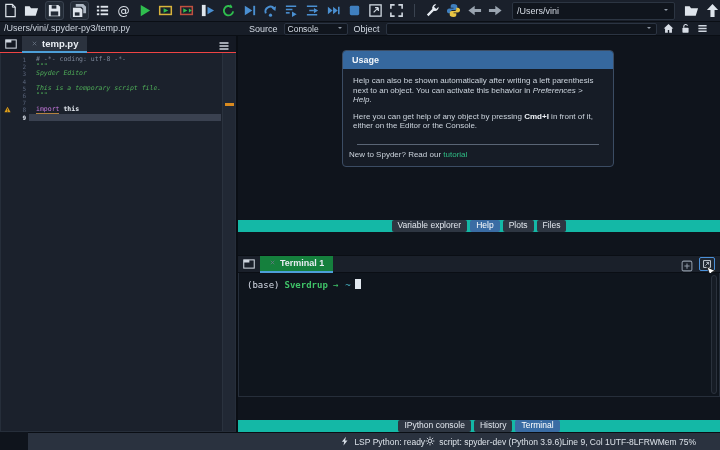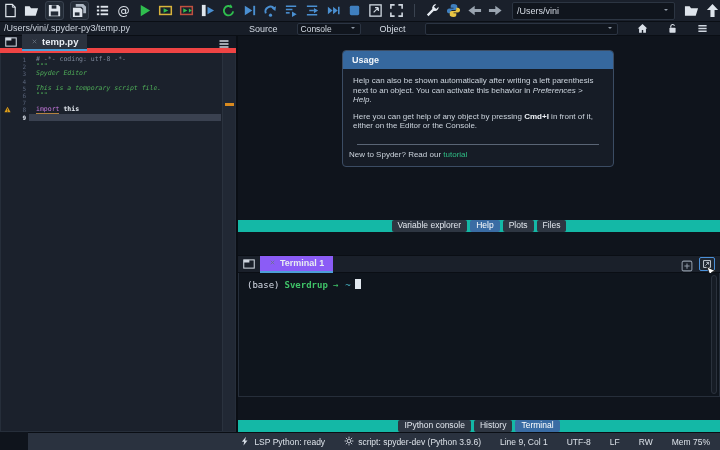--- a/index.html
+++ b/index.html
@@ -15,34 +15,34 @@
   .tbicon.boxed { border:1px solid #39424f; background:#232b36; border-radius:3px; width:19px; height:19px; }
   .tb-sep { width:1px; height:13px; background:#3a4350; margin:0 4px; flex:0 0 auto; }
   .path-combo { width:180px; height:15px; background:#10151d; border:1px solid #2c3542; border-radius:2px;
                 display:flex; align-items:center; padding:8px 4px; color:#d5dbe4; font-size:9px; margin:0 3px; }
   .path-combo .caret { margin-left:auto; }
   .caret svg { width:8px; height:8px; }
 
   
   .row2 { height:14px; display:flex; background:#171d27; border-bottom:1px solid #0a0e14; }
   .row2-left { width:239px; font-size:9px; color:#ccd3dd; padding:1px 0 0 4px; white-space:nowrap; overflow:hidden; }
-  .row2-right { flex:1; display:flex; align-items:center; gap:19px; padding:0 12px 0 10px; }
+  .row2-right { flex:1; display:flex; align-items:center; gap:6px; padding:0 12px 0 10px; }
   .hlabel { font-size:9px; color:#d5dce5; flex:0 0 auto; }
   .combo { height:12px; background:#10151d; border:1px solid #2b3442; border-radius:2px;
            display:flex; align-items:center; padding:0 3px; font-size:8.5px; color:#d5dce5; }
   .combo .caret { margin-left:auto; }
   .combo.small { width:64px; }
   .combo.obj { flex:1; }
   .hicon { width:11px; height:11px; display:inline-flex; }
   .hicon svg { width:11px; height:11px; }
 
   
   .main { flex:1; display:flex; min-height:0; }
   .editor-pane { width:238px; background:#141923; display:flex; flex-direction:column; border-right:2px solid #0a0e14; }
-  .tabbar { height:17px; background:#141923; display:flex; align-items:center; border-bottom:5px solid #ef4444; }
+  .tabbar { height:17px; background:#141923; display:flex; align-items:center; border-bottom:1px solid #ef4444; }
   .browse { width:12px; height:12px; margin:0 5px; display:inline-flex; }
   .browse svg { width:12px; height:12px; }
   .etab { height:17px; display:flex; align-items:center; gap:4px; padding:0 9px; background:#2b323e;
           border-bottom:2px solid #4d9fd8; color:#e8edf3; font-size:9.5px; font-weight:bold; }
   .etab .x svg, .ttab .x svg { width:7px; height:7px; }
   .burger { margin-left:auto; margin-right:6px; width:12px; height:12px; }
   .burger svg { width:12px; height:12px; }
 
   .editor { flex:1; position:relative; background:#1b212c; border:1px solid #262e3a; border-top:none; }
   .flagcol { position:absolute; top:0; right:0; bottom:0; width:13px; background:#212834; border-left:1px solid #2a323e; }
@@ -76,41 +76,41 @@
   .usage-foot { font-size:8px; color:#ccd4dd; padding:5px 6px 7px 6px; }
   .link { color:#2fbf86; }
 
   .panel-tabs, .bottom-tabs { height:14px; display:flex; align-items:center; justify-content:center;
                               gap:3px; background:#14b8a6; }
   .ptab { font-size:8.5px; color:#e2e7ee; background:#2e3642; border-radius:2px; padding:1px 6px 2px 6px; line-height:9px; }
   .ptab.active { background:#3a6ca4; color:#ffffff; }
 
   .terminal-wrap { height:172px; display:flex; flex-direction:column; border-top:1px solid #0a0e14; }
   .term-header { height:17px; background:#1a202a; display:flex; align-items:center; border-bottom:1px solid #0a0e14; }
-  .ttab { height:17px; display:flex; align-items:center; gap:4px; padding:0 9px; background:#8b5cf6;
+  .ttab { height:17px; display:flex; align-items:center; gap:4px; padding:0 9px; background:#15803d;
           border-bottom:2px solid #4d9fd8; color:#e8edf3; font-size:9px; font-weight:bold;justify-content:space-between; }
   .term-hicons { margin-left:auto; display:flex; align-items:center; gap:6px; padding-right:5px; }
   .plusbox { width:12px; height:12px; }
   .plusbox svg { width:12px; height:12px; }
   .maxbox { width:16px; height:14px; border:1px solid #4a90d9; border-radius:2px; background:#1f2630;
             display:flex; align-items:center; justify-content:center; position:relative; }
   .maxbox svg.m { width:10px; height:10px; }
   .cursor-overlay { position:absolute; left:6px; top:5px; width:10px; height:12px; }
   .term-body { flex:1; background:#0f151d; border:1px solid #262e3a; border-top:none; position:relative;
                padding:6px 8px; font-family:"DejaVu Sans Mono", monospace; font-size:9px; color:#d8dee9; }
   .t-host { color:#3fc368; font-weight:bold; margin-left:5px; }
   .t-arrow { color:#3fc368; margin-left:5px; }
   .t-path { color:#49b8c8; margin-left:7px; }
   .t-cursor { display:inline-block; width:6px; height:10px; background:#e2e8ef; vertical-align:-1px; margin-left:4px; }
   .term-scroll { position:absolute; top:2px; right:2px; bottom:2px; width:6px; border:1px solid #2a313c;
                  border-radius:3px; background:#161c25; }
 
   
   .statusbar { height:18px; background:#2a323f; border-top:1px solid #0a0e14; display:flex; align-items:center;
-               justify-content:flex-end; gap:19px; padding-right:10px; font-size:8.5px; color:#dde3ea;margin-left:28px; }
+               justify-content:flex-end; padding-right:24px; font-size:8.5px; color:#dde3ea;margin-left:28px; }
   .sitem { display:flex; align-items:center; gap:4px; white-space:nowrap; }
   .sitem svg { width:10px; height:10px; }
 </style>
 </head>
 <body>
 
 <div class="window">
 
   <div class="toolbar" id="toolbar">
       <span class="tbicon">

